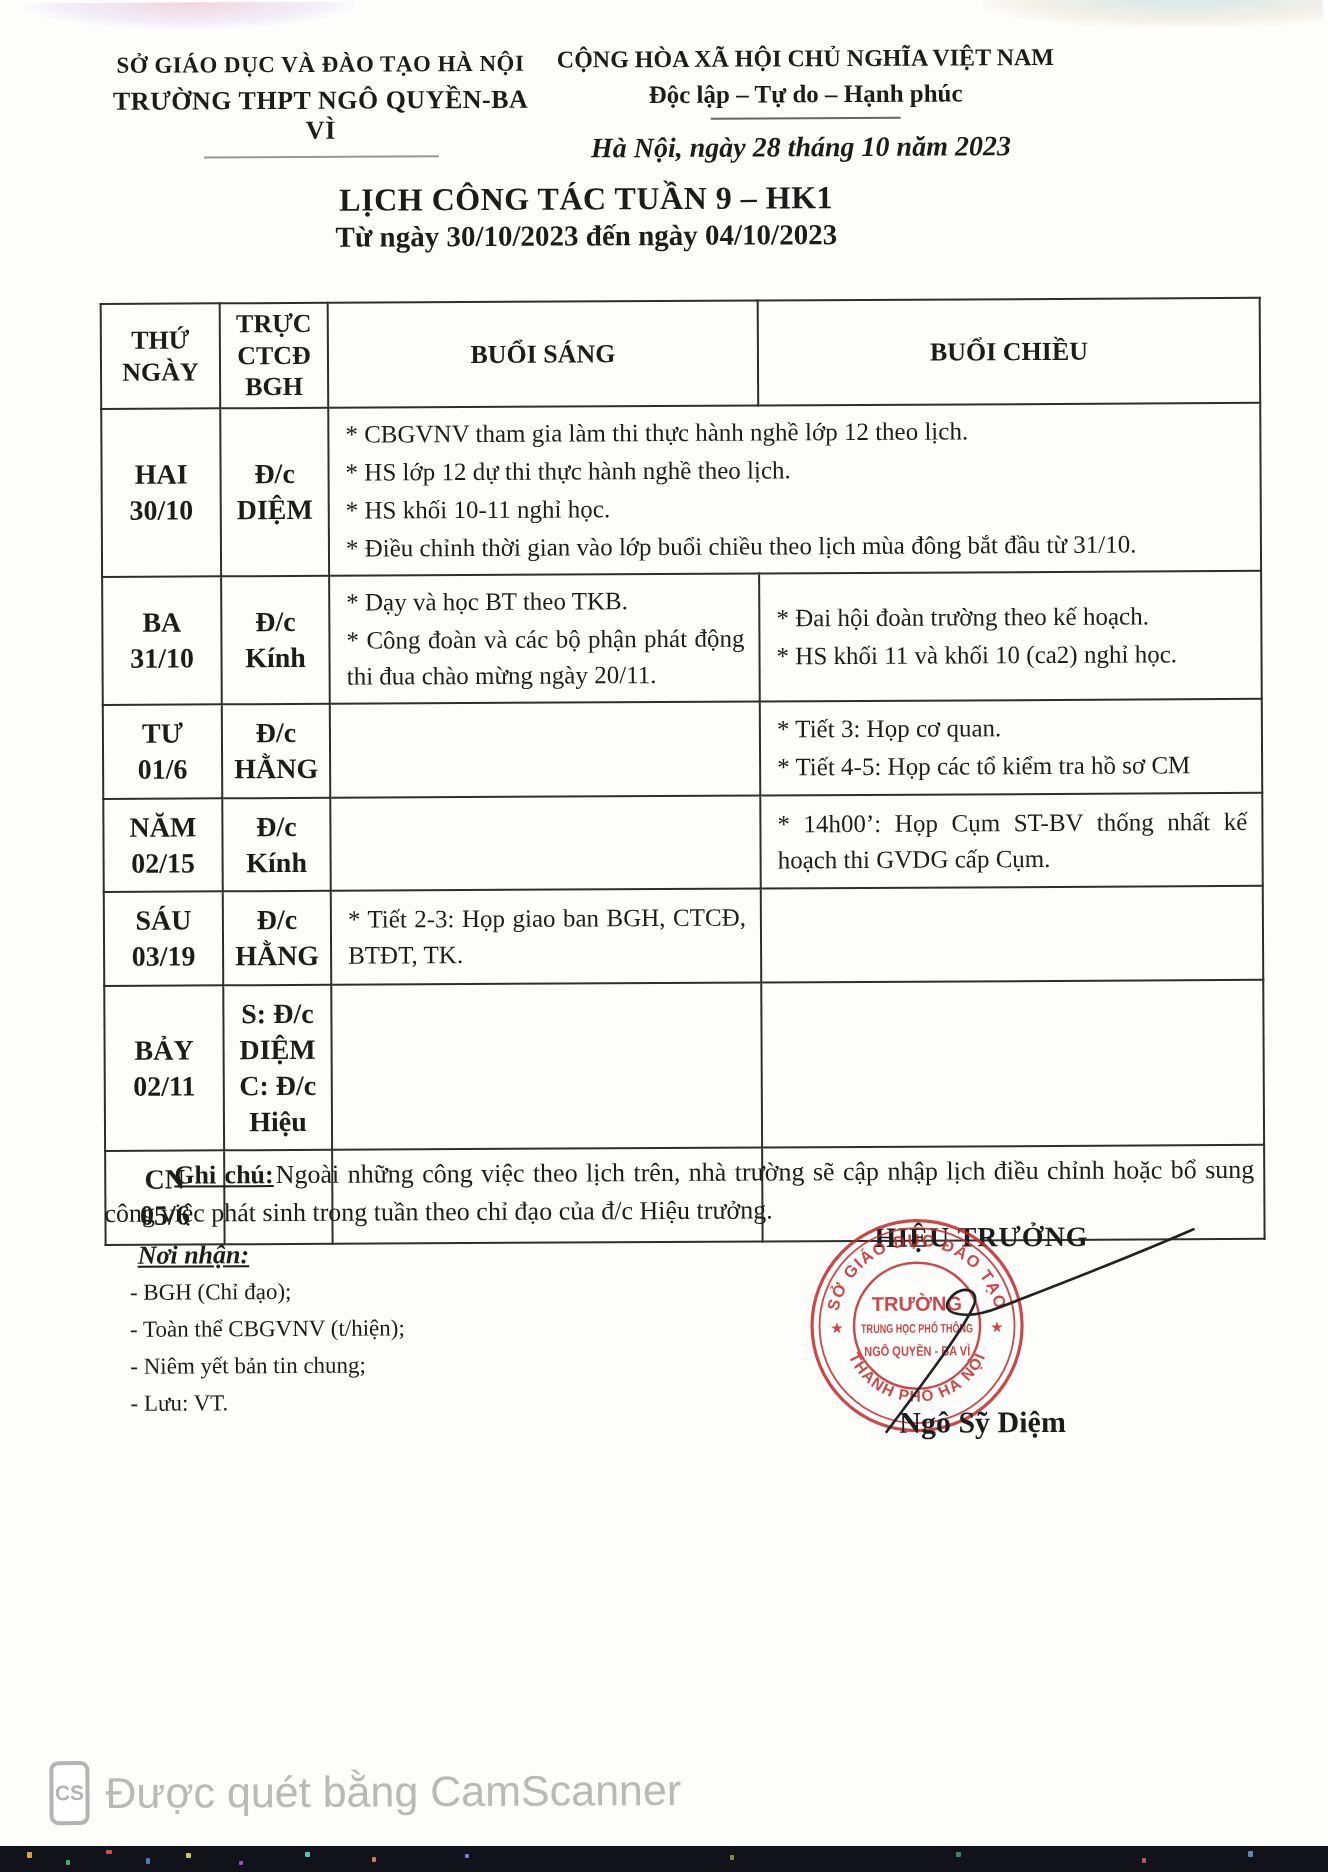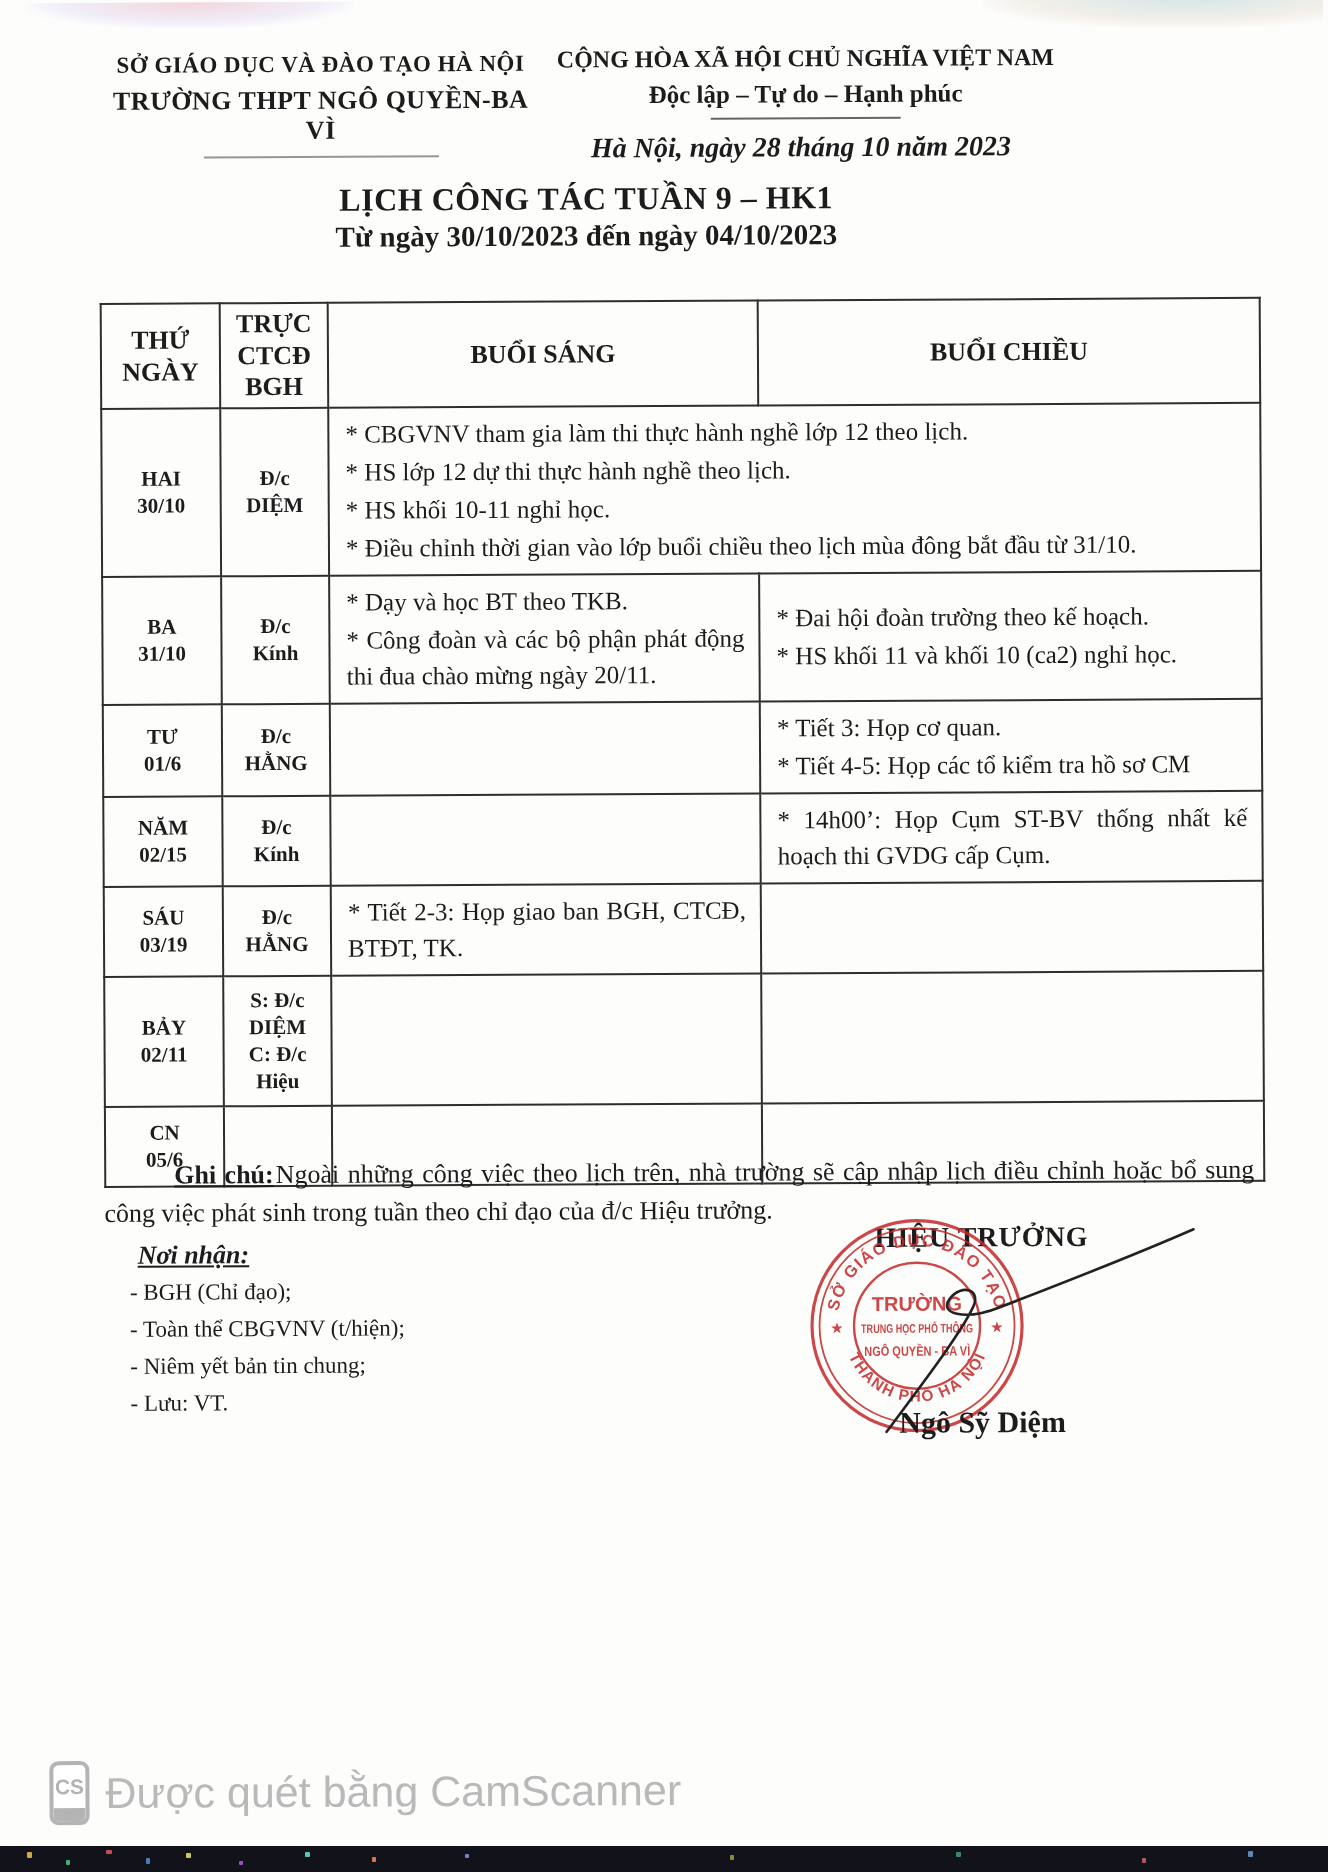--- a/index.html
+++ b/index.html
@@ -27,21 +27,21 @@
   .date-line{position:absolute;left:565px;top:132px;width:480px;text-align:center;
     font-size:28px;font-weight:bold;font-style:italic;}
   .doc-title{position:absolute;left:20px;top:180px;width:1140px;text-align:center;
     font-size:32px;font-weight:bold;letter-spacing:.5px;}
   .doc-subtitle{position:absolute;left:20px;top:219px;width:1140px;text-align:center;
     font-size:29px;font-weight:bold;}
   
   table.sched{position:absolute;left:103px;top:300px;border-collapse:collapse;table-layout:fixed;width:1159px;}
   table.sched th,table.sched td{border:2px solid #2e2e2e;vertical-align:middle;box-sizing:border-box;}
   table.sched th{font-size:26px;font-weight:bold;text-align:center;white-space:pre-line;line-height:1.22;padding:4px 2px;}
-  td.day,td.duty{font-size:21px;font-weight:bold;text-align:center;white-space:pre-line;line-height:1.28;padding:10px 2px;}
+  td.day,td.duty{font-size:28px;font-weight:bold;text-align:center;white-space:pre-line;line-height:1.28;padding:10px 2px;}
   td.slot{font-size:25px;line-height:1.44;padding:6px 14px 6px 16px;vertical-align:top;text-align:justify;}
   td.slot .item{margin:2px 0;}
   
   .note{position:absolute;left:103px;top:1128px;width:1150px;font-size:26px;line-height:1.45;
     text-align:justify;text-indent:70px;}
   .note .lbl{font-weight:bold;text-decoration:underline;margin-right:2px;}
   
   .recipients{position:absolute;left:128px;top:1238px;width:420px;}
   .recipients .lbl{font-weight:bold;font-style:italic;text-decoration:underline;font-size:26px;margin-left:8px;}
   .recipients .item{font-size:23px;line-height:30px;margin-top:7px;}
@@ -50,21 +50,21 @@
   .sign-block{position:absolute;left:600px;top:1195px;width:680px;height:300px;}
   .sign-role{position:absolute;left:180px;top:28px;width:400px;text-align:center;
     font-size:28px;font-weight:bold;letter-spacing:1px;}
   .stamp{position:absolute;left:205px;top:22px;width:220px;height:220px;opacity:.86;}
   .sign-stroke{position:absolute;left:0;top:0;width:680px;height:300px;}
   .sign-name{position:absolute;left:180px;top:212px;width:400px;text-align:center;
     font-size:30px;font-weight:bold;}
   
   .cam-footer{position:absolute;left:45px;top:1758px;display:flex;align-items:center;gap:16px;}
   .cs-icon{width:40px;height:64px;border:4px solid #b4b4b4;border-radius:9px;box-sizing:border-box;
-    display:flex;flex-direction:column;overflow:hidden;background:#fff;}
+    display:flex;flex-direction:row;overflow:hidden;background:#fff;}
   .cs-icon .cs-top{flex:1;display:flex;align-items:center;justify-content:center;
     font-family:"Liberation Sans",sans-serif;font-weight:bold;font-size:21px;color:#b4b4b4;}
   .cs-icon .cs-bottom{height:13px;background:#b4b4b4;}
   .cam-text{font-family:"Liberation Sans",sans-serif;font-size:43px;color:#b9b9b9;}
   
   .bottom-strip{position:absolute;left:0;top:1846px;width:1328px;height:26px;background:#12121b;}
   .bottom-strip span{position:absolute;border-radius:1px;}
   .sp1{left:2%;top:6px;width:5px;height:6px;background:#d9a441;}
   .sp2{left:5%;top:14px;width:4px;height:5px;background:#4dab67;}
   .sp3{left:8%;top:4px;width:6px;height:4px;background:#c94f4f;}

